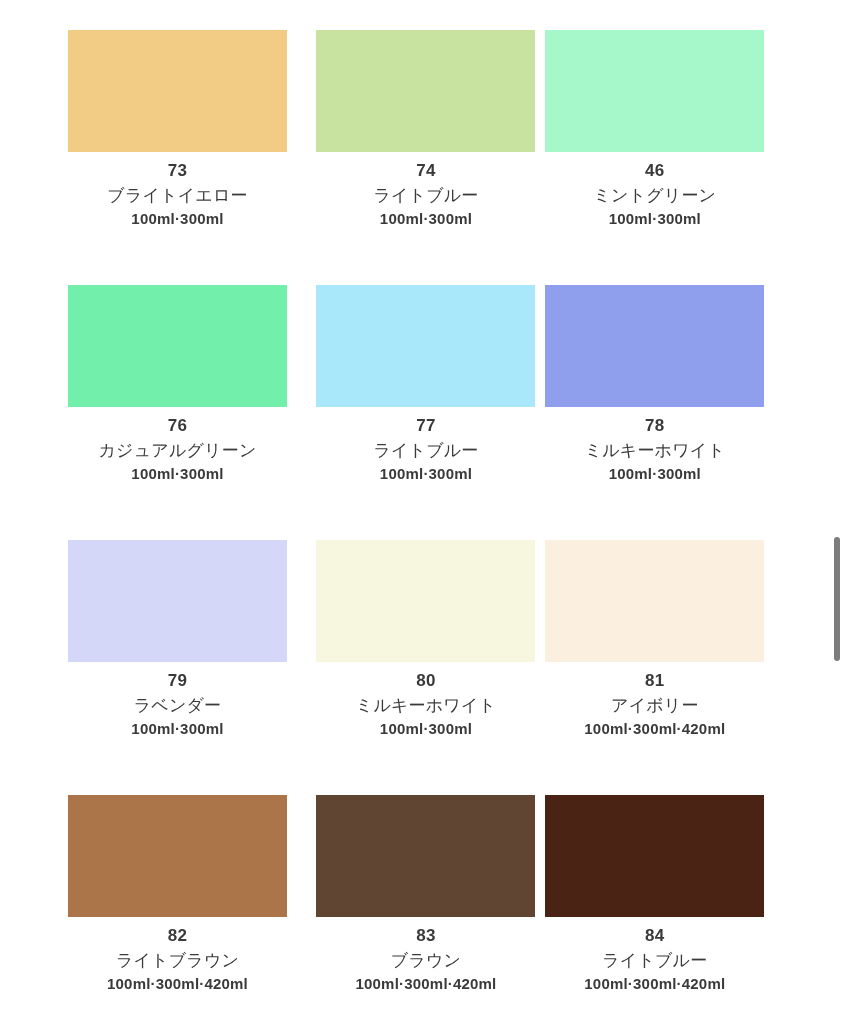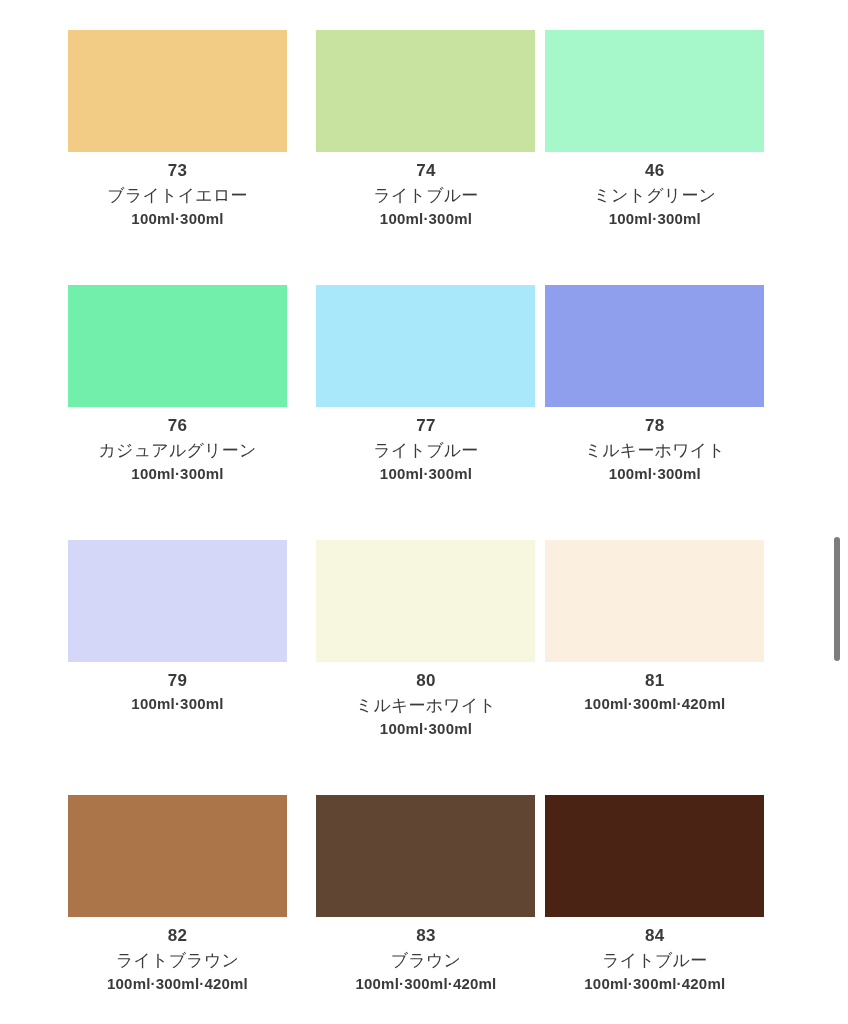--- a/index.html
+++ b/index.html
@@ -153,35 +153,37 @@
       <div class="swatch-caption">
         <span class="swatch-number">78</span>
         <span class="swatch-name">ミルキーホワイト</span>
         <span class="swatch-sizes">100ml·300ml</span>
       </div>
     </div>
     <div class="swatch-cell col-0">
       <div class="swatch-chip" style="background: rgb(212, 215, 247);"></div>
       <div class="swatch-caption">
         <span class="swatch-number">79</span>
+        <span class="swatch-name">ラベンダー</span>
         <span class="swatch-sizes">100ml·300ml</span>
       </div>
     </div>
     <div class="swatch-cell col-1">
       <div class="swatch-chip" style="background: rgb(247, 247, 223);"></div>
       <div class="swatch-caption">
         <span class="swatch-number">80</span>
         <span class="swatch-name">ミルキーホワイト</span>
         <span class="swatch-sizes">100ml·300ml</span>
       </div>
     </div>
     <div class="swatch-cell col-2">
       <div class="swatch-chip" style="background: rgb(251, 239, 223);"></div>
       <div class="swatch-caption">
         <span class="swatch-number">81</span>
+        <span class="swatch-name">アイボリー</span>
         <span class="swatch-sizes">100ml·300ml·420ml</span>
       </div>
     </div>
     <div class="swatch-cell col-0">
       <div class="swatch-chip" style="background: rgb(171, 117, 73);"></div>
       <div class="swatch-caption">
         <span class="swatch-number">82</span>
         <span class="swatch-name">ライトブラウン</span>
         <span class="swatch-sizes">100ml·300ml·420ml</span>
       </div>

